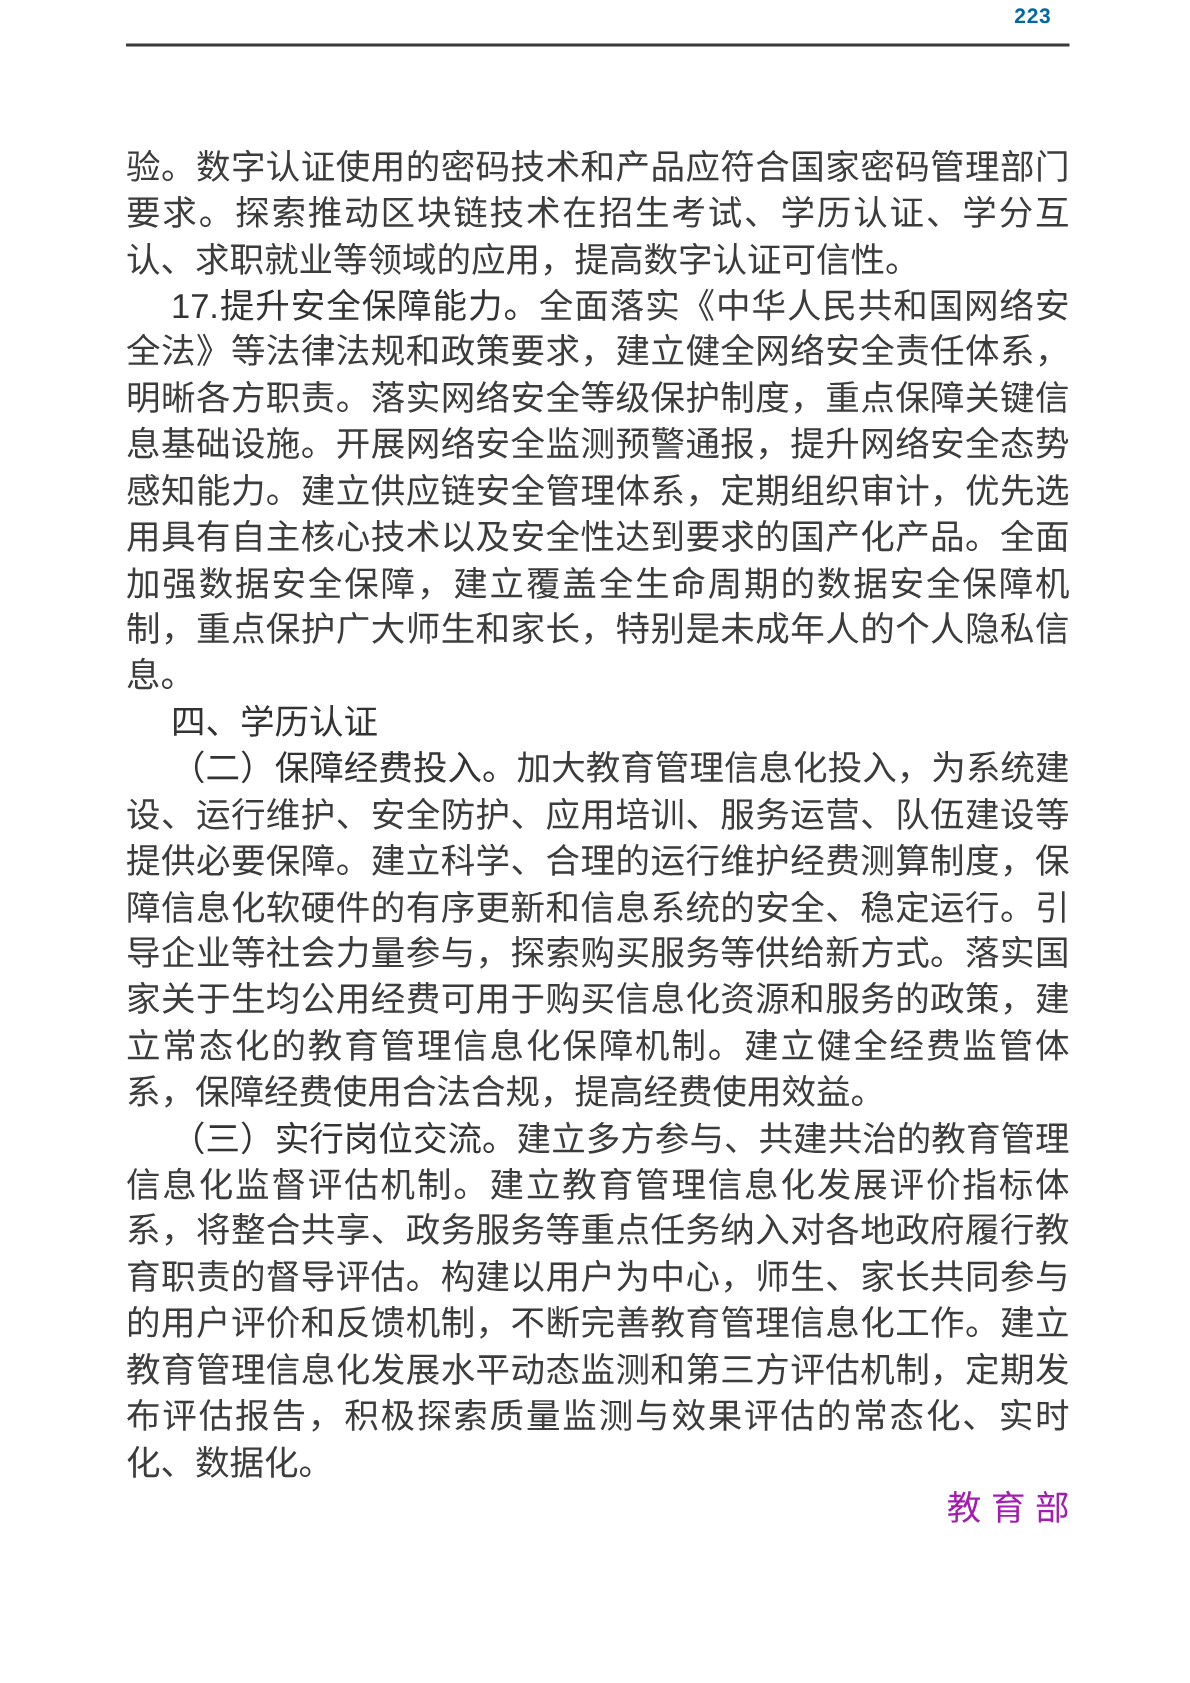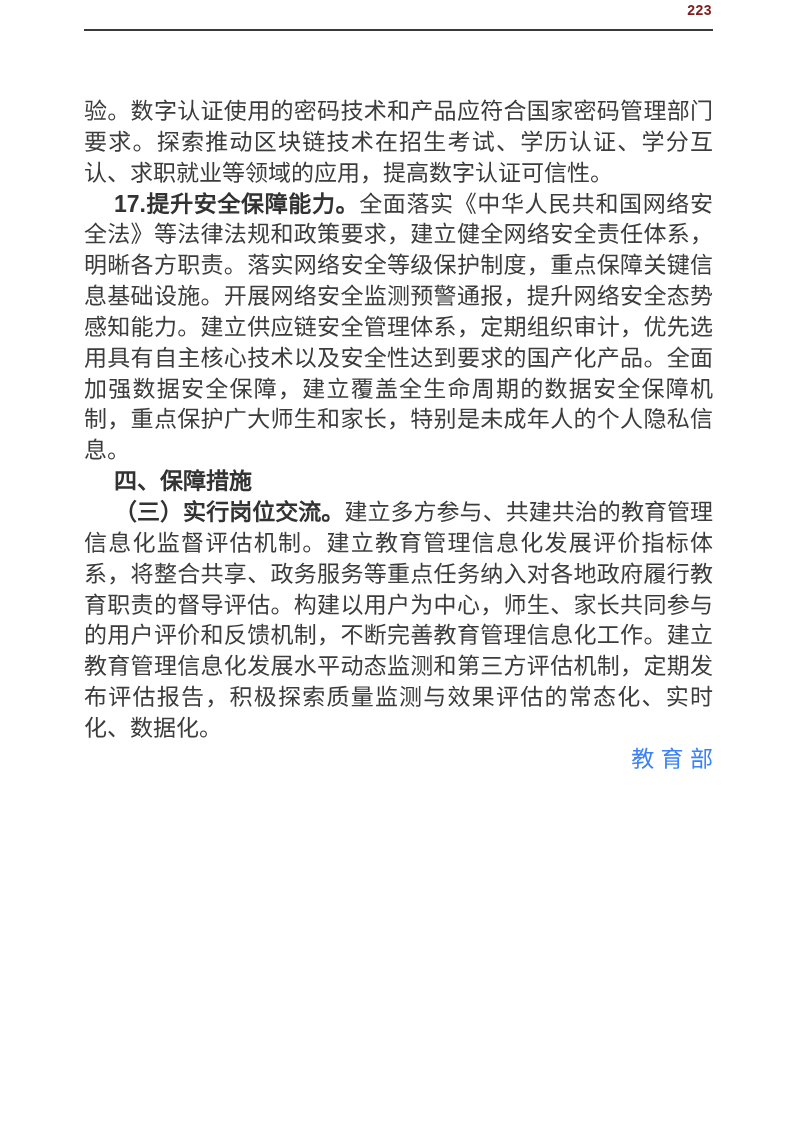--- a/index.html
+++ b/index.html
@@ -12,24 +12,24 @@
     width: 793px;
     height: 1122px;
     background: #ffffff;
     font-family: "Liberation Sans", sans-serif;
     color: #3c3c3c;
     overflow: hidden;
   }
   .page-number {
     position: absolute;
     top: 2px;
-    right: 81px;
+    right: 92px;
     font-size: 14px;
     font-weight: 700;
-    color: #7f1d1d;
+    color: #0369a1;
     letter-spacing: 0.5px;
   }
   .header-rule {
     position: absolute;
     top: 29px;
     left: 84px;
     width: 629px;
     height: 2px;
     background: #3a3a3a;
   }
@@ -46,47 +46,48 @@
   }
   .content p {
     margin: 0;
     padding: 0;
     text-indent: 30px;
   }
   .content p.no-indent {
     text-indent: 0;
   }
   .lead {
-    font-weight: 700;
+    font-weight: 400;
     color: #333333;
   }
   .signature {
     text-align: right;
     text-indent: 0;
-    color: #3b82f6;
+    color: #a21caf;
   }
 </style>
 </head>
 <body>
 
 <div class="page">
 
   <div class="page-number">223</div>
 
   <div class="header-rule"></div>
 
   <div class="content">
 
     <p class="no-indent"><span class="body-text">验。数字认证使用的密码技术和产品应符合国家密码管理部门要求。探索推动区块链技术在招生考试、学历认证、学分互认、求职就业等领域的应用，提高数字认证可信性。</span></p>
 
     <p><span class="lead">17.提升安全保障能力。</span><span class="body-text">全面落实《中华人民共和国网络安全法》等法律法规和政策要求，建立健全网络安全责任体系，明晰各方职责。落实网络安全等级保护制度，重点保障关键信息基础设施。开展网络安全监测预警通报，提升网络安全态势感知能力。建立供应链安全管理体系，定期组织审计，优先选用具有自主核心技术以及安全性达到要求的国产化产品。全面加强数据安全保障，建立覆盖全生命周期的数据安全保障机制，重点保护广大师生和家长，特别是未成年人的个人隐私信息。</span></p>
 
-    <p><span class="lead">四、保障措施</span></p>
+    <p><span class="lead">四、学历认证</span></p>
 
 
+    <p><span class="lead">（二）保障经费投入。</span><span class="body-text">加大教育管理信息化投入，为系统建设、运行维护、安全防护、应用培训、服务运营、队伍建设等提供必要保障。建立科学、合理的运行维护经费测算制度，保障信息化软硬件的有序更新和信息系统的安全、稳定运行。引导企业等社会力量参与，探索购买服务等供给新方式。落实国家关于生均公用经费可用于购买信息化资源和服务的政策，建立常态化的教育管理信息化保障机制。建立健全经费监管体系，保障经费使用合法合规，提高经费使用效益。</span></p>
 
     <p><span class="lead">（三）实行岗位交流。</span><span class="body-text">建立多方参与、共建共治的教育管理信息化监督评估机制。建立教育管理信息化发展评价指标体系，将整合共享、政务服务等重点任务纳入对各地政府履行教育职责的督导评估。构建以用户为中心，师生、家长共同参与的用户评价和反馈机制，不断完善教育管理信息化工作。建立教育管理信息化发展水平动态监测和第三方评估机制，定期发布评估报告，积极探索质量监测与效果评估的常态化、实时化、数据化。</span></p>
 
     <p class="signature">教 育 部</p>
 
   </div>
 
 </div>
 
 </body></html>

